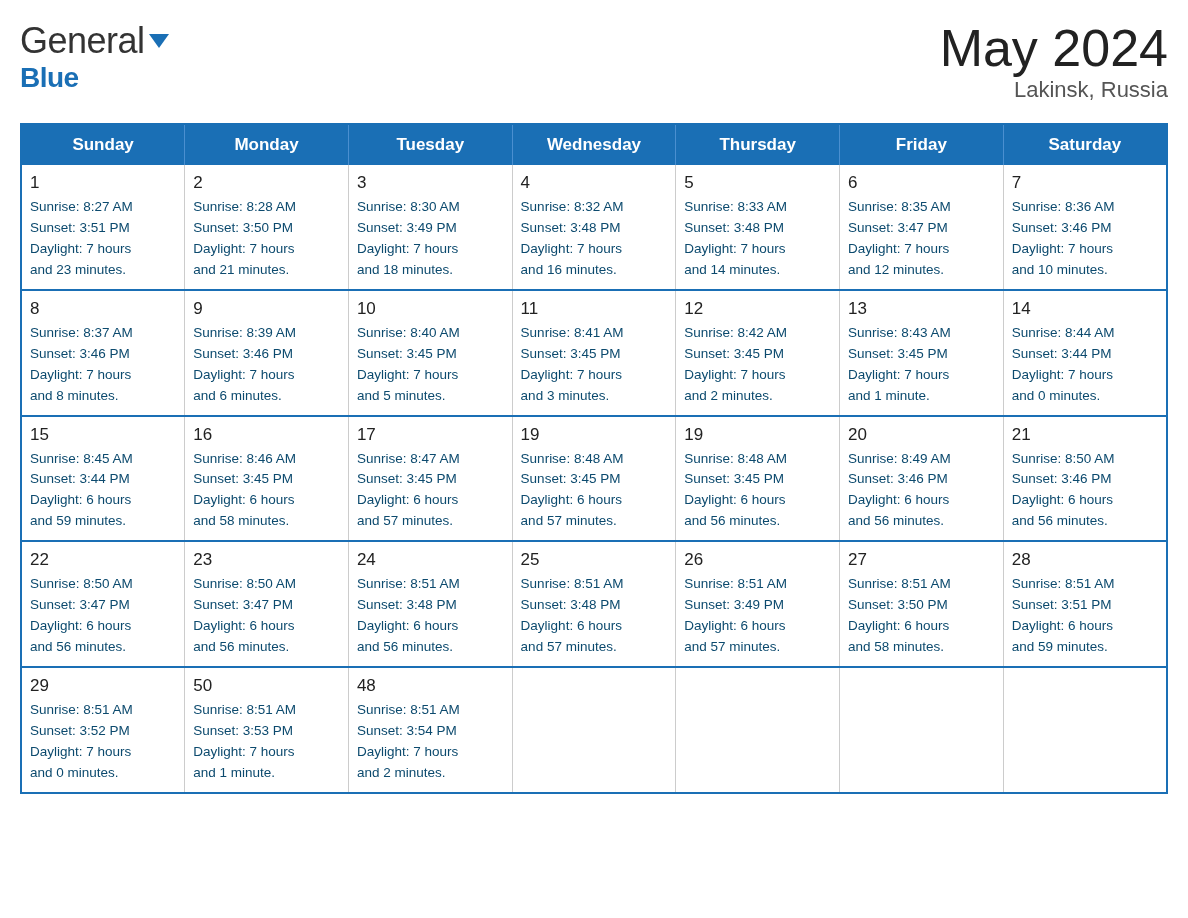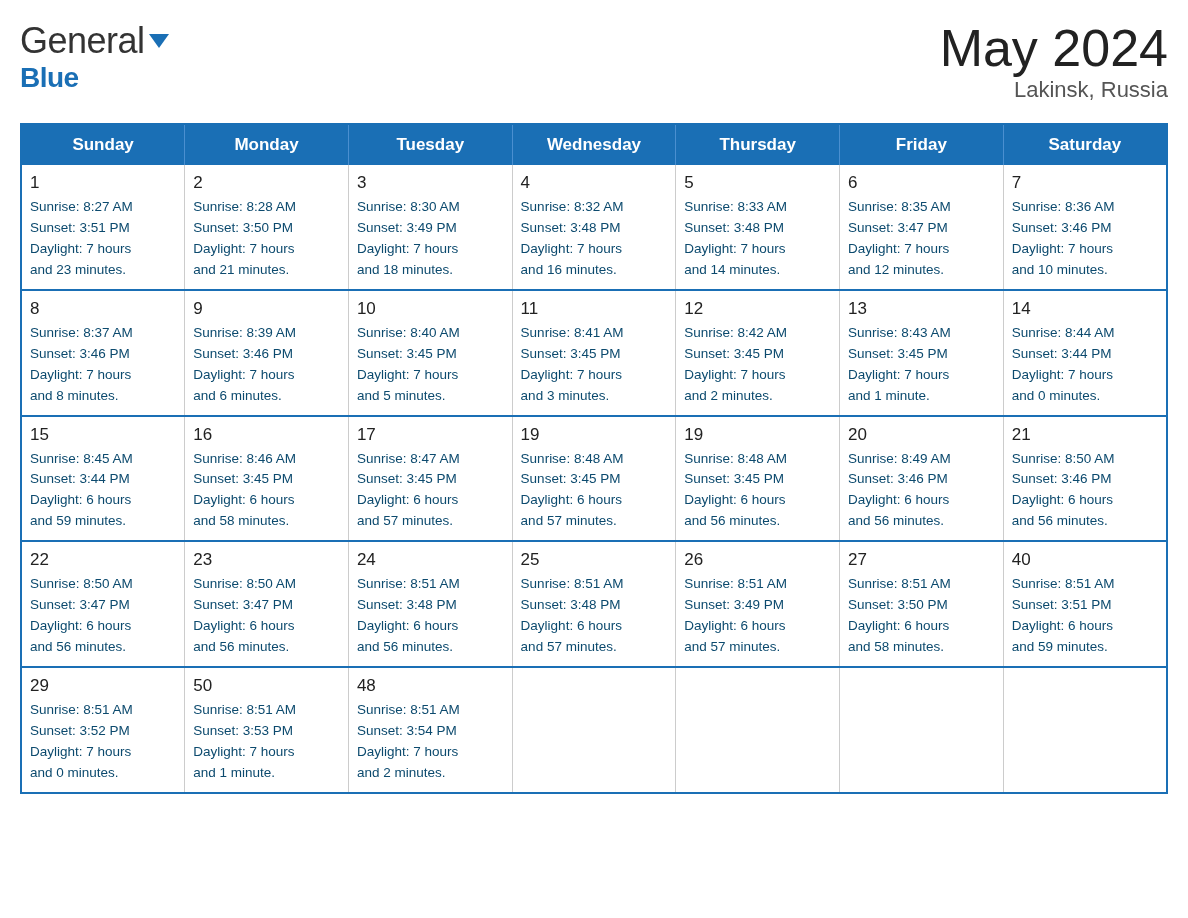--- a/index.html
+++ b/index.html
@@ -253,21 +253,21 @@
         </td>
         <td>
           <div class="day-number">26</div>
           <div class="day-info">Sunrise: 8:51 AM<br>Sunset: 3:49 PM<br>Daylight: 6 hours<br>and 57 minutes.</div>
         </td>
         <td>
           <div class="day-number">27</div>
           <div class="day-info">Sunrise: 8:51 AM<br>Sunset: 3:50 PM<br>Daylight: 6 hours<br>and 58 minutes.</div>
         </td>
         <td>
-          <div class="day-number">40</div>
+          <div class="day-number">28</div>
           <div class="day-info">Sunrise: 8:51 AM<br>Sunset: 3:51 PM<br>Daylight: 6 hours<br>and 59 minutes.</div>
         </td>
       </tr>
       <tr>
         <td>
           <div class="day-number">29</div>
           <div class="day-info">Sunrise: 8:51 AM<br>Sunset: 3:52 PM<br>Daylight: 7 hours<br>and 0 minutes.</div>
         </td>
         <td>
           <div class="day-number">50</div>

